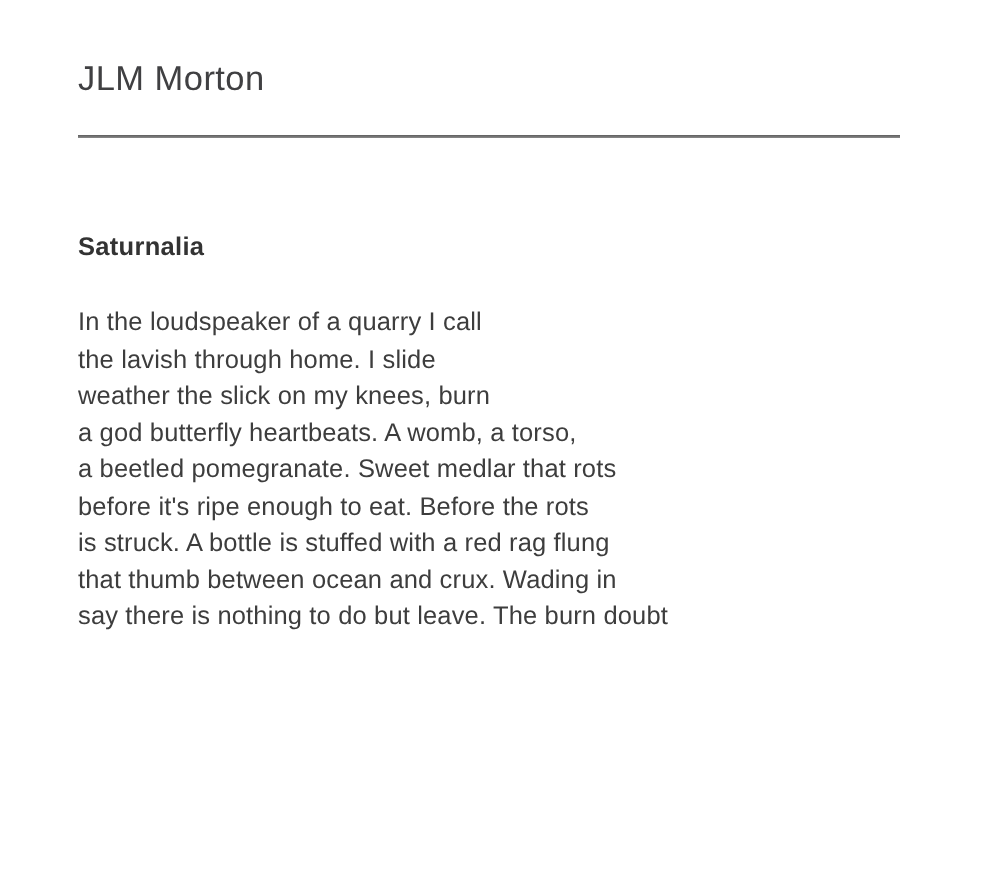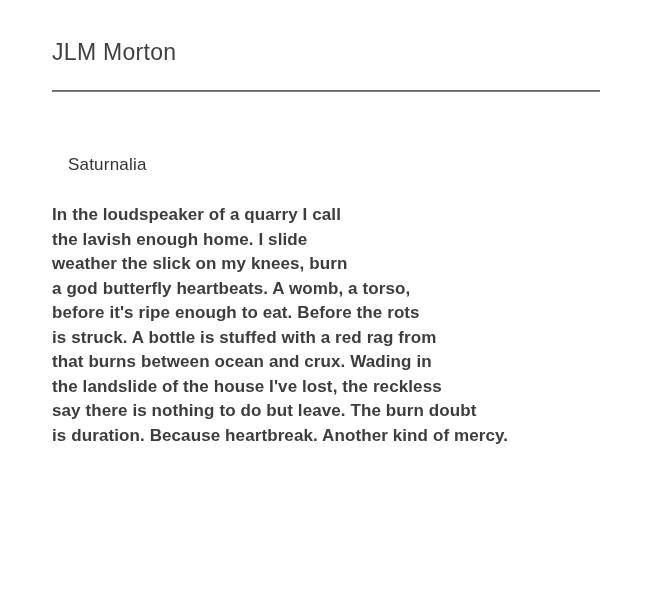--- a/index.html
+++ b/index.html
@@ -27,62 +27,60 @@
     color: #404042;
   }
   .divider {
     border: none;
     margin: 24px 0 0 0;
     height: 2px;
     width: 548px;
     background: linear-gradient(to bottom, #5e5e5e, #8a8a8a);
   }
   .poem-title {
-    margin: 62px 0 0 16px;
+    margin: 62px 0 0 0;
     font-size: 17px;
-    font-weight: 400;
+    font-weight: 700;
     line-height: 22px;
     color: #333333;
     letter-spacing: 0.2px;
   }
   .poem-body {
     margin-top: 27px;
     font-size: 17px;
     font-weight: 400;
     line-height: 24.5px;
     color: #3d3d3d;
     letter-spacing: 0.1px;
   }
   .poem-line {
     white-space: nowrap;
-    font-weight: bold;
   }
 </style>
 </head>
 <body>
 
 <div class="page">
   <div class="content">
 
     <header>
       <h1 class="site-title">JLM Morton</h1>
       <div class="divider"></div>
     </header>
 
     <article>
       <h2 class="poem-title">Saturnalia</h2>
 
       <div class="poem-body">
           <div class="poem-line">In the loudspeaker of a quarry I call</div>
-          <div class="poem-line">the lavish enough home. I slide</div>
+          <div class="poem-line">the lavish through home. I slide</div>
           <div class="poem-line">weather the slick on my knees, burn</div>
           <div class="poem-line">a god butterfly heartbeats. A womb, a torso,</div>
+          <div class="poem-line">a beetled pomegranate. Sweet medlar that rots</div>
           <div class="poem-line">before it's ripe enough to eat. Before the rots</div>
-          <div class="poem-line">is struck. A bottle is stuffed with a red rag from</div>
-          <div class="poem-line">that burns between ocean and crux. Wading in</div>
-          <div class="poem-line">the landslide of the house I've lost, the reckless</div>
+          <div class="poem-line">is struck. A bottle is stuffed with a red rag flung</div>
+          <div class="poem-line">that thumb between ocean and crux. Wading in</div>
           <div class="poem-line">say there is nothing to do but leave. The burn doubt</div>
-          <div class="poem-line">is duration. Because heartbreak. Another kind of mercy.</div>
         </div>
     </article>
 
   </div>
 </div>
 
 </body></html>

